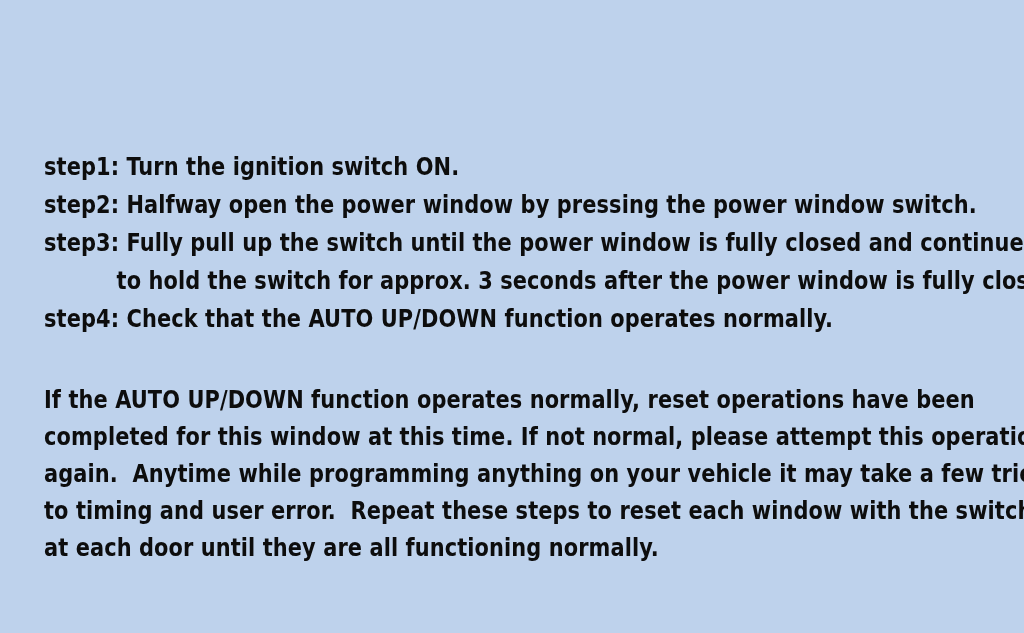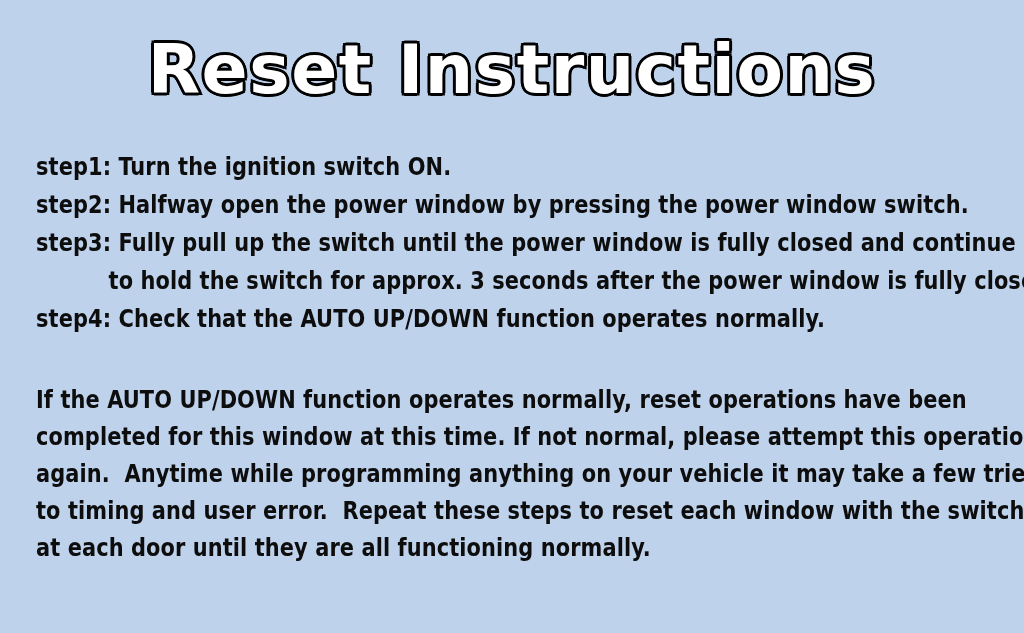--- a/index.html
+++ b/index.html
@@ -49,21 +49,21 @@
        2px  2px  0 #000,
       -2px  2px  0 #000,
        2px -2px  0 #000,
       -2px -2px  0 #000;
     white-space: nowrap;
   }
 
   
   .body-block {
     position: absolute;
-    left: 36px;
+    left: 44px;
     top: 148px;
     width: 960px;
     color: #111111;
   }
 
   .line {
     font-family: "DejaVu Sans Condensed", "DejaVu Sans", sans-serif;
     font-size: 25px;
     font-weight: bold;
     line-height: 38px;
@@ -90,23 +90,20 @@
   .para .line {
     line-height: 37px;
     height: 37px;
   }
 </style>
 </head>
 <body style="background: rgb(190, 210, 236);">
 
 <div id="page" style="background: rgb(190, 210, 236);">
 
-  <div class="title-wrap">
-    <span class="title">Reset Instructions</span>
-  </div>
 
   <div class="body-block">
 
     <div>
       <div class="line">step1: Turn the ignition switch ON.</div>
       <div class="line">step2: Halfway open the power window by pressing the power window switch.</div>
       <div class="line">step3: Fully pull up the switch until the power window is fully closed and continue</div>
       <div class="line indent">to hold the switch for approx. 3 seconds after the power window is fully closed.</div>
       <div class="line">step4: Check that the AUTO UP/DOWN function operates normally.</div>
     </div>

